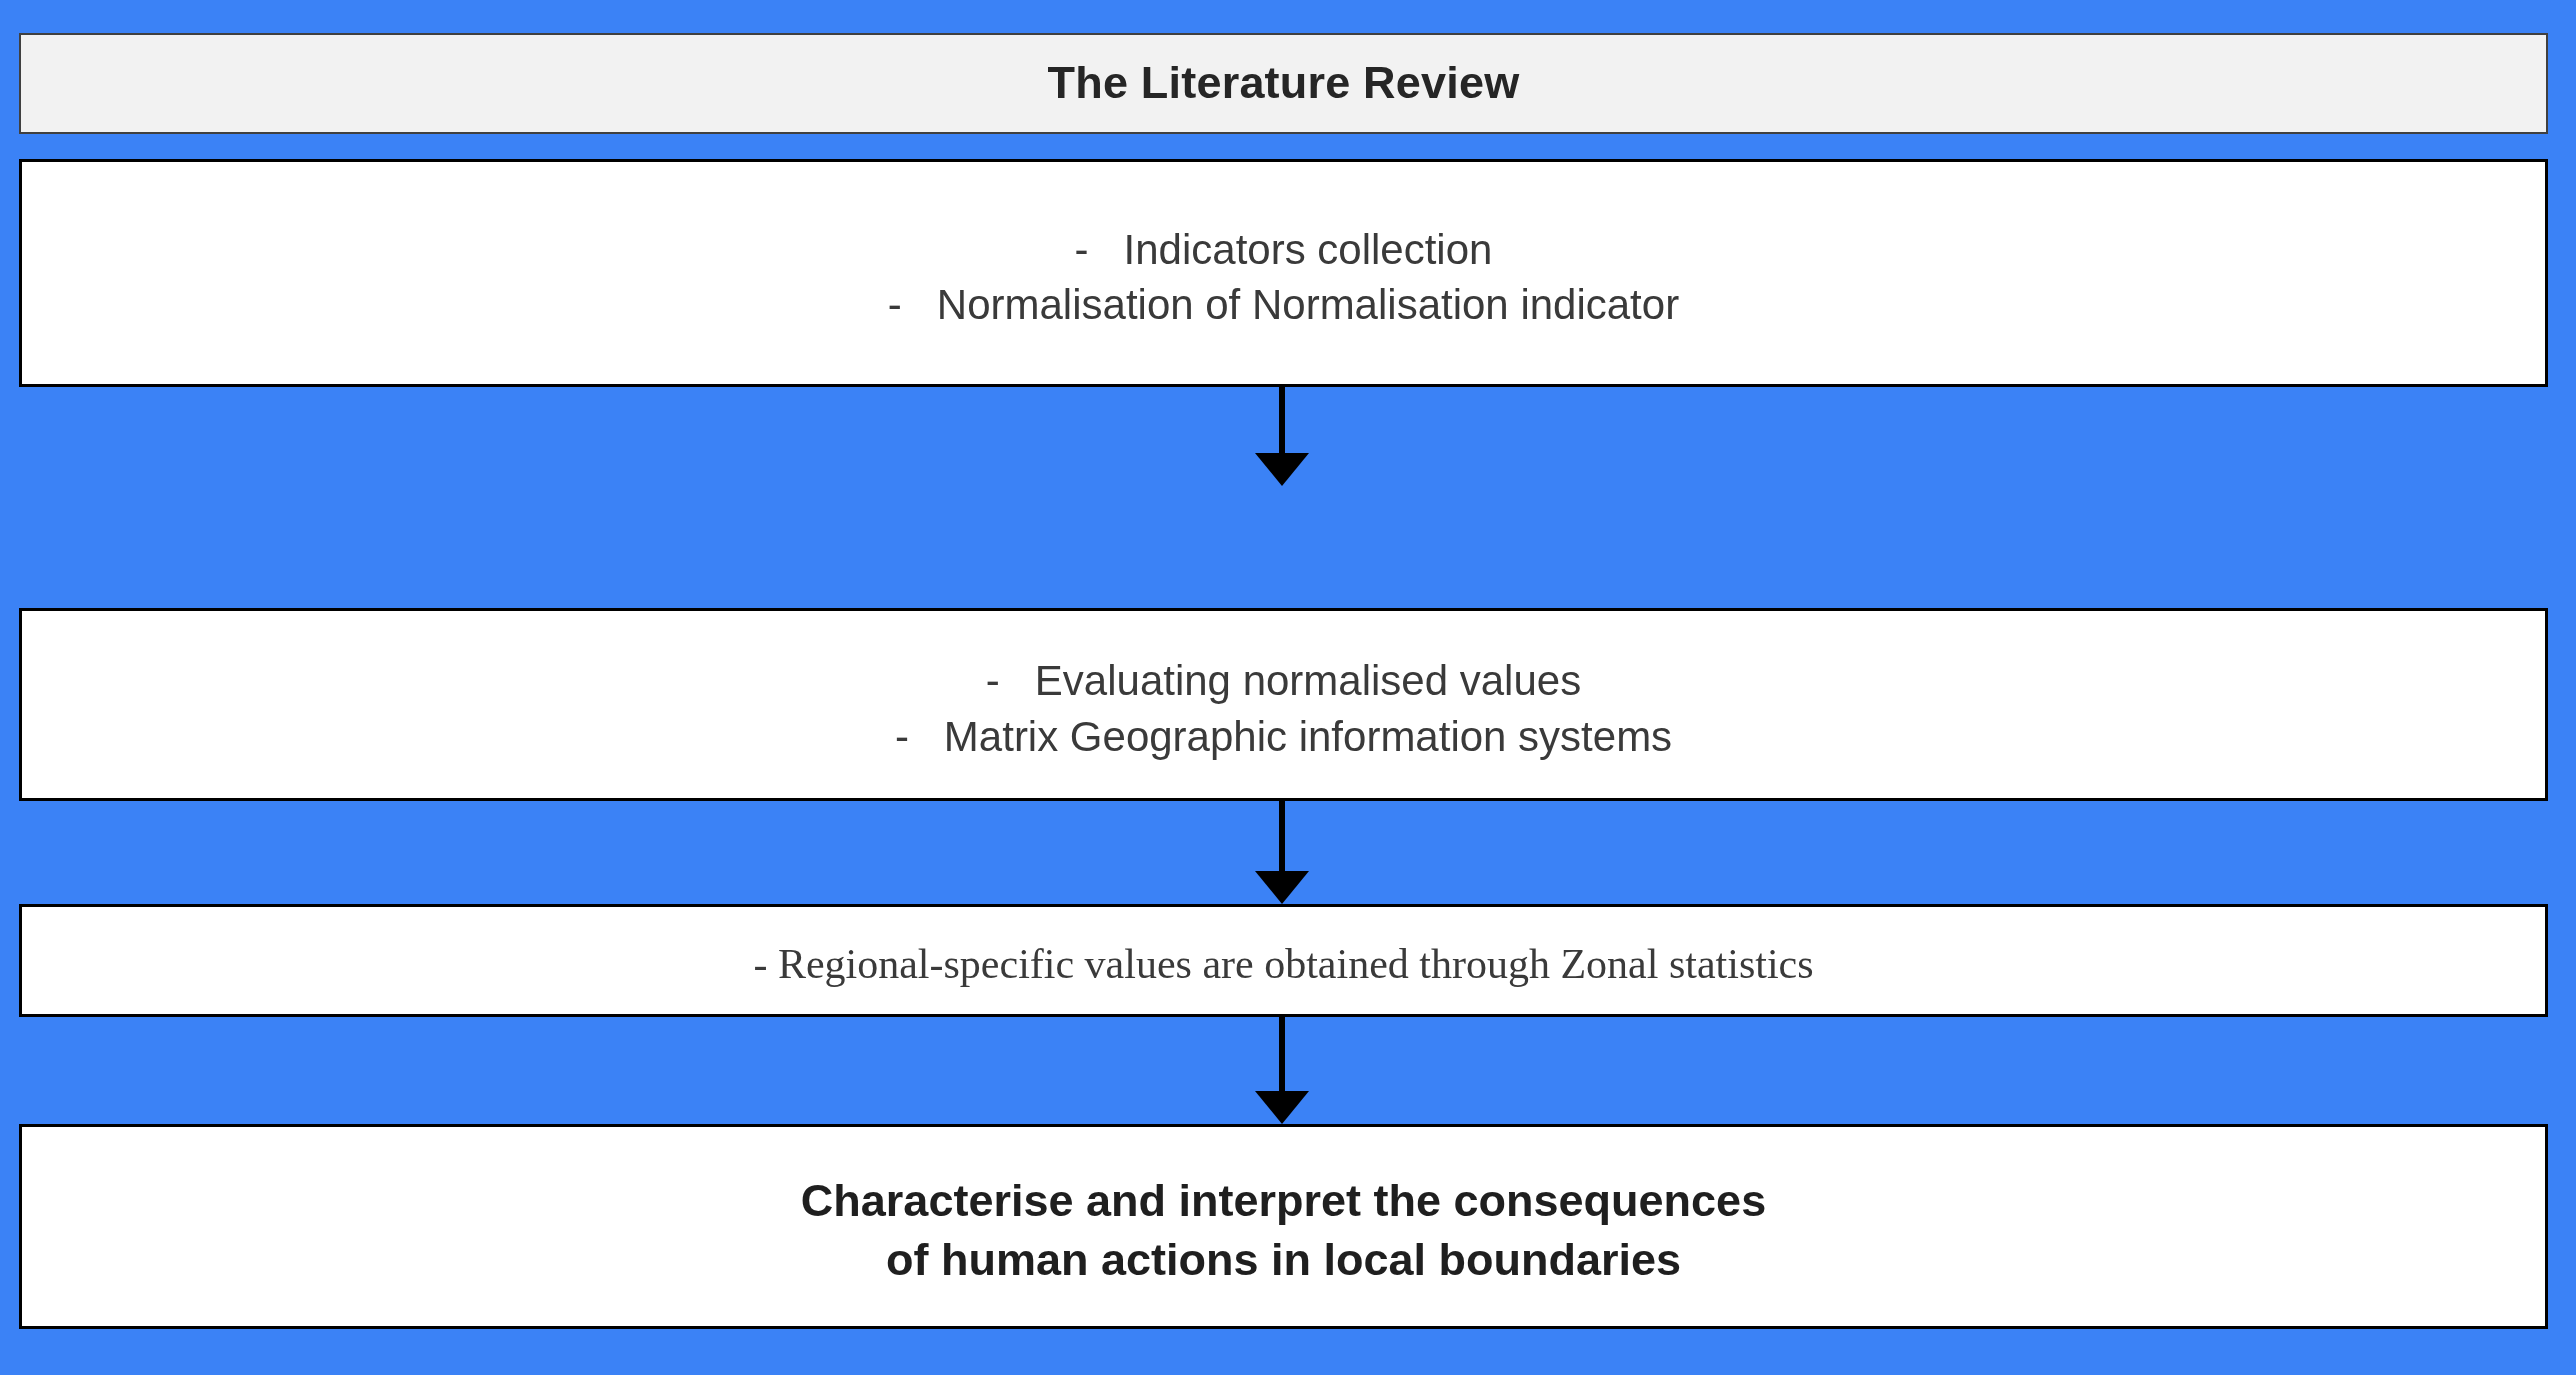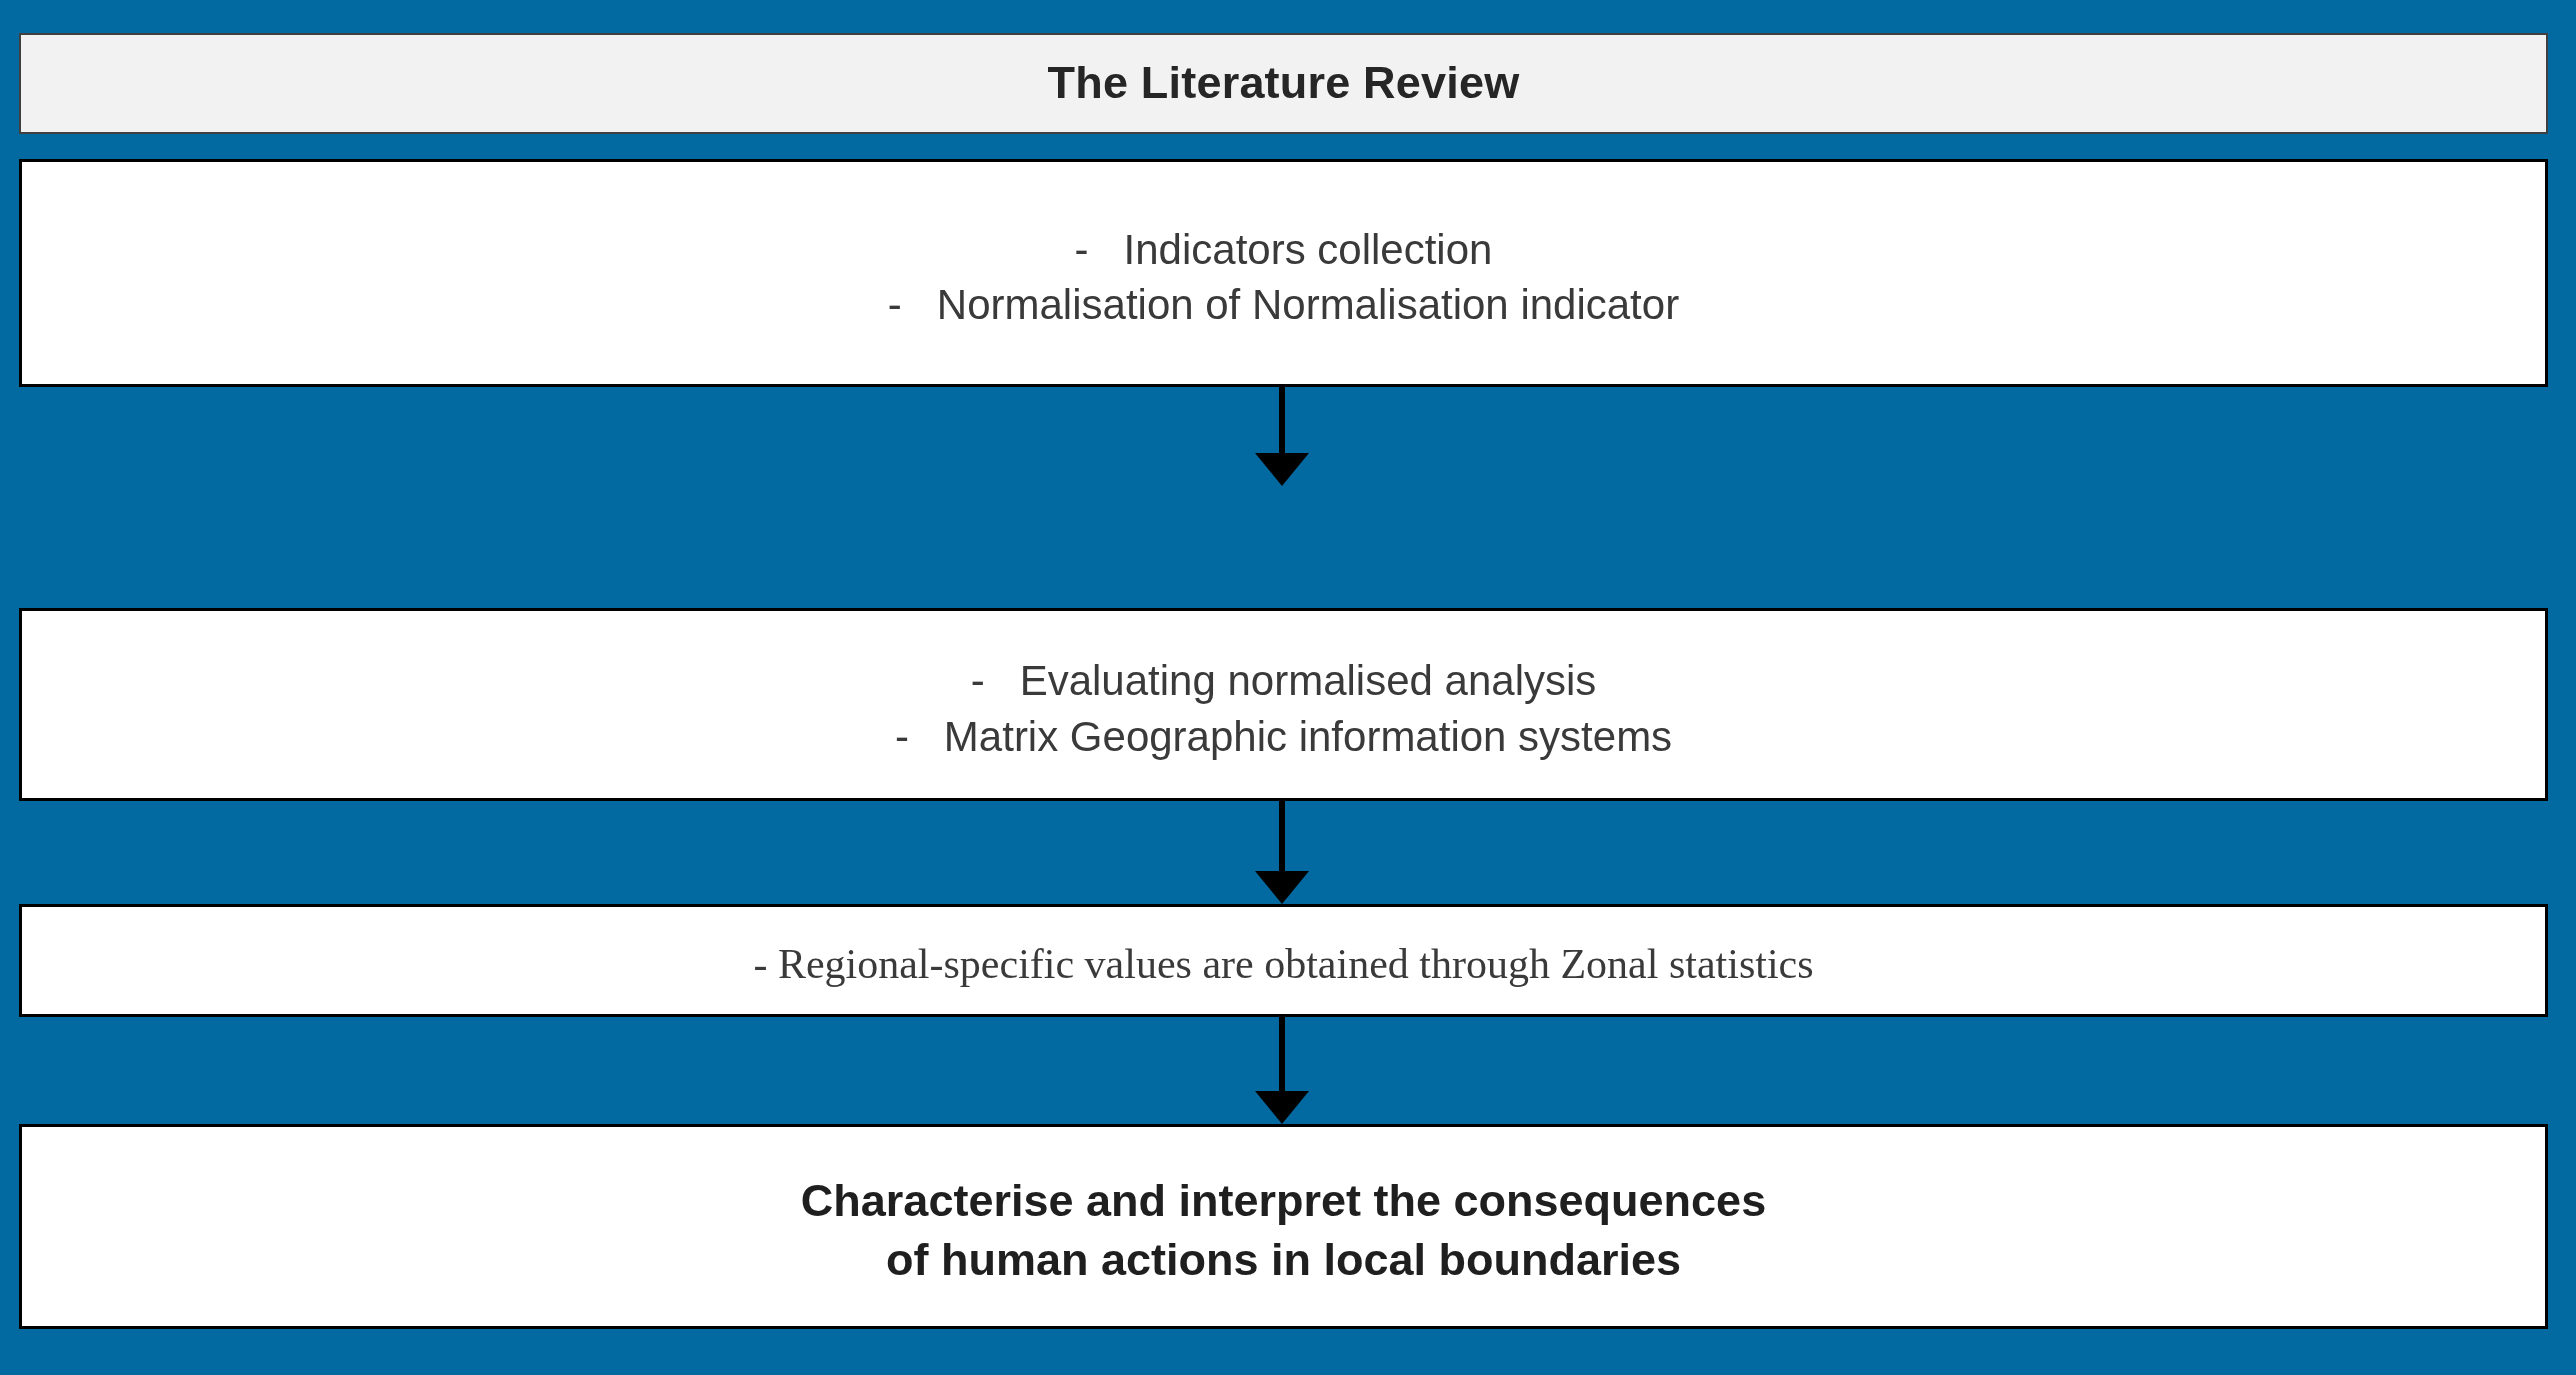--- a/index.html
+++ b/index.html
@@ -11,21 +11,21 @@
     font-family: "Liberation Sans", sans-serif;
     width: 2576px;
     height: 1375px;
     overflow: hidden;
   }
 
   #canvas {
     position: relative;
     width: 2576px;
     height: 1375px;
-    background: #0369a1;
+    background: #3b82f6;
   }
 
   
   .box {
     position: absolute;
     left: 19px;
     width: 2529px;
     box-sizing: border-box;
     display: flex;
     align-items: center;
@@ -115,21 +115,21 @@
   </div>
 
   <div class="arrow" style="top:387px; height:99px;">
     <div class="shaft" style="height:67px;"></div>
     <div class="head"></div>
   </div>
 
 
   <div class="box content" style="top:608px; height:193px;">
     <div class="body-text">
-      <span class="line">-   Evaluating normalised analysis</span>
+      <span class="line">-   Evaluating normalised values</span>
       <span class="line">-   Matrix Geographic information systems</span>
     </div>
   </div>
 
   <div class="arrow" style="top:800px; height:104px;">
     <div class="shaft" style="height:71px;"></div>
     <div class="head"></div>
   </div>
 
   <div class="box content" style="top:904px; height:113px;font-family:Liberation Serif, serif;">

